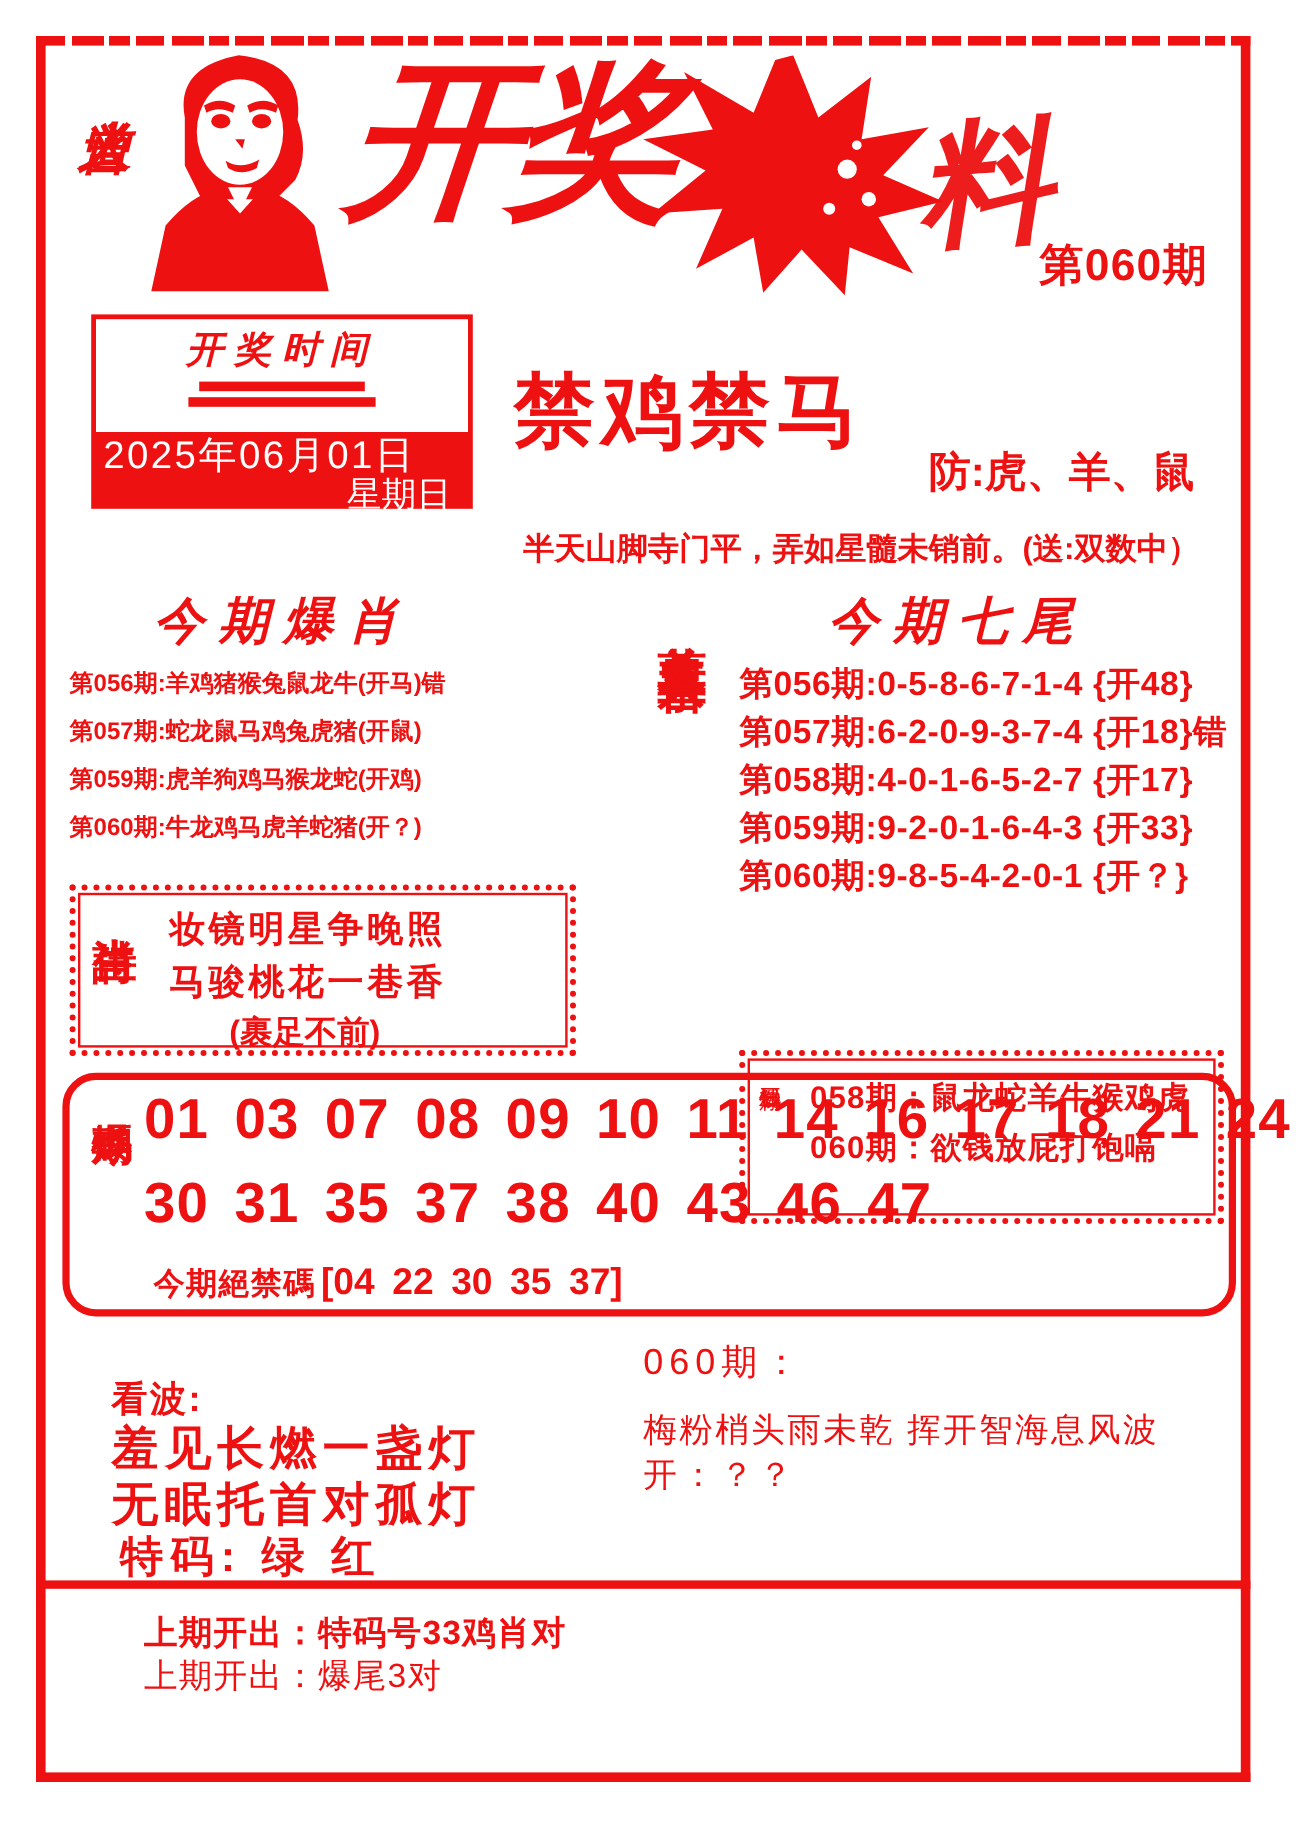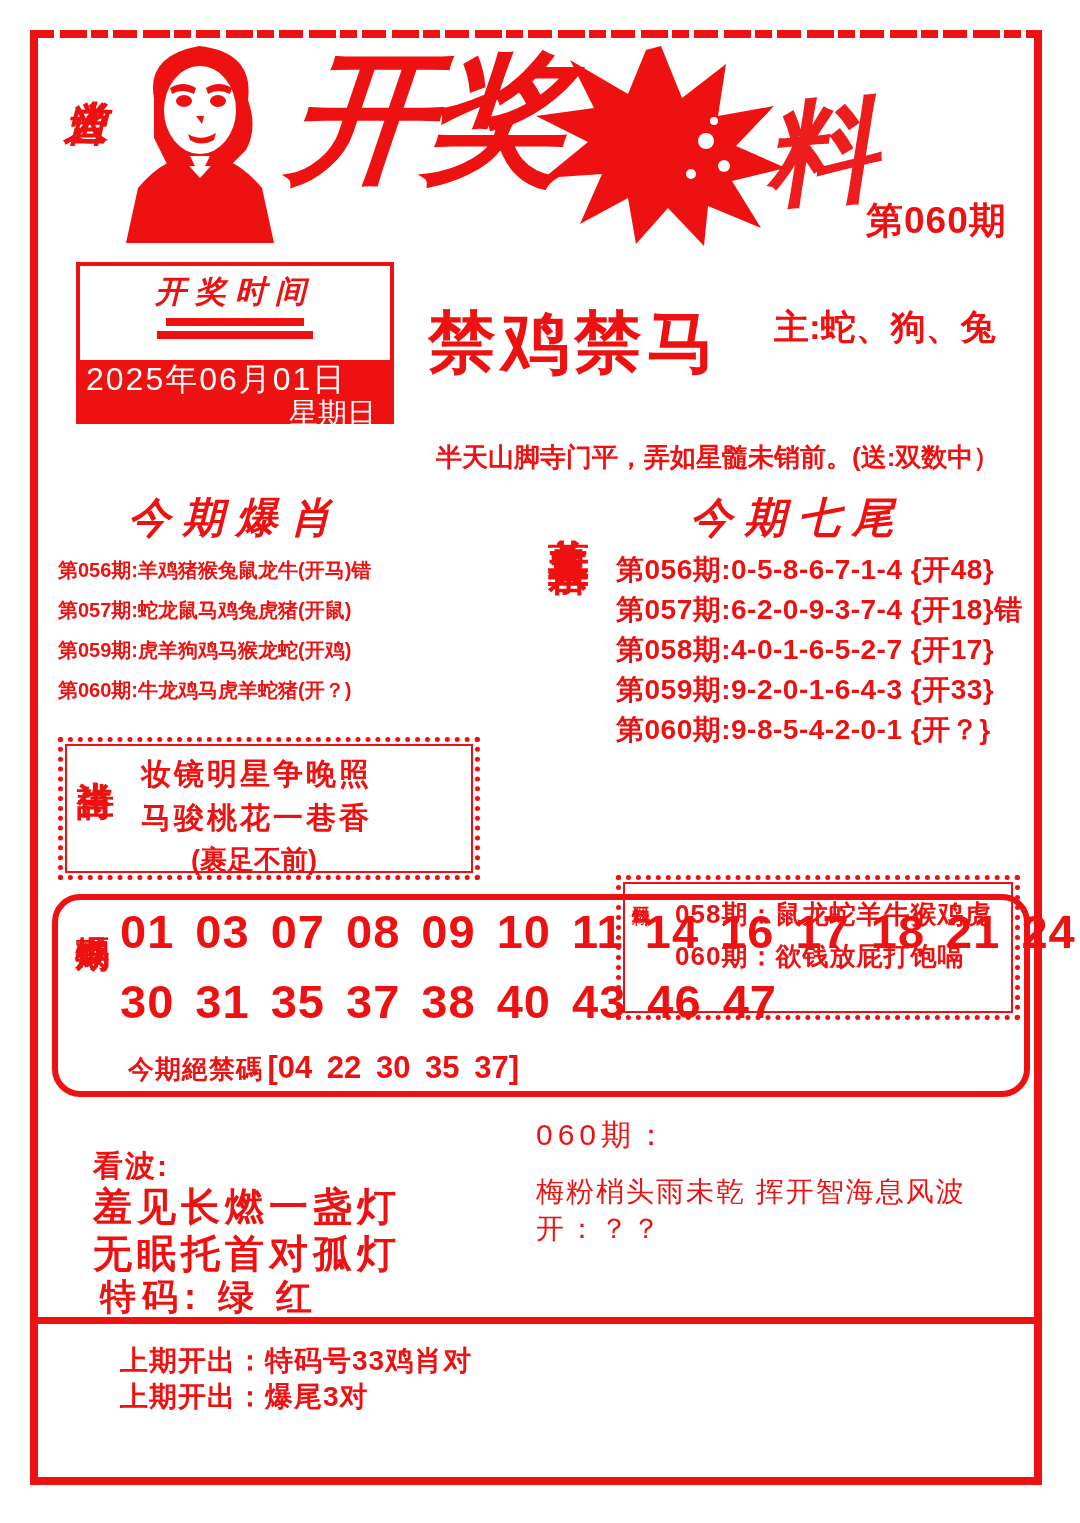--- a/index.html
+++ b/index.html
@@ -78,21 +78,21 @@
   .wave-l1{ left:55px; top:1150px; font-size:39px; font-weight:bold; letter-spacing:5px; white-space:nowrap; }
   .wave-l2{ left:55px; top:1197px; font-size:39px; font-weight:bold; letter-spacing:5px; white-space:nowrap; }
   .wave-special{ left:62px; top:1243px; font-size:36px; font-weight:bold; letter-spacing:6px; }
 
   .hint-label{ left:498px; top:1085px; font-size:30px; letter-spacing:5px; }
   .hint-poem{ left:498px; top:1143px; font-size:28px; font-weight:500; letter-spacing:2px; white-space:nowrap; }
   .hint-open{ left:498px; top:1180px; font-size:28px; letter-spacing:4px; }
 
   .divider{ left:-8px; right:-8px; top:1287px; height:7px; background:var(--red); position:absolute; }
   .prev-l1{ left:82px; top:1312px; font-size:28px; font-weight:bold; letter-spacing:1px; }
-  .prev-l2{ left:82px; top:1348px; font-size:28px; font-weight:bold; letter-spacing:1px; }
+  .prev-l2{ left:82px; top:1348px; font-size:28px; font-weight:normal; letter-spacing:1px; }
 </style>
 </head>
 <body>
 
 <div class="page">
 
   <div class="abs brand brush vert">曾道人</div>
 
   <svg class="abs" style="left:70px; top:8px;" width="182" height="205" viewBox="0 0 182 205">
     <path d="M46,60 Q38,18 91,8 Q146,14 140,62 Q150,90 138,112 L122,128 L60,128 L46,100 Z" fill="#ee1111"></path>
@@ -126,21 +126,21 @@
     <div class="dt-bar2"></div>
     <div class="dt-block">
       <div class="dt-date">2025年06月01日</div>
       <div class="dt-week">星期日</div>
       <div class="dt-lunar">农历五月初六日</div>
       <div class="dt-ganzhi">乙巳年 辛巳月 辛丑日</div>
     </div>
   </div>
 
   <div class="abs ban-headline">禁鸡禁马</div>
-  <div class="abs z-main">主:蛇、狗、兔</div>
+  <div class="abs z-defend">防:虎、羊、鼠</div>
   <div class="abs verse">半天山脚寺门平，弄如星髓未销前。(送:双数中）</div>
 
   <div class="abs sec-head burst-head brush">今期爆肖</div>
   <div class="abs rows burst-rows">
     <div>第056期:羊鸡猪猴兔鼠龙牛(开马)错</div>
     <div>第057期:蛇龙鼠马鸡兔虎猪(开鼠)</div>
     <div>第059期:虎羊狗鸡马猴龙蛇(开鸡)</div>
     <div>第060期:牛龙鸡马虎羊蛇猪(开？)</div>
   </div>
 

